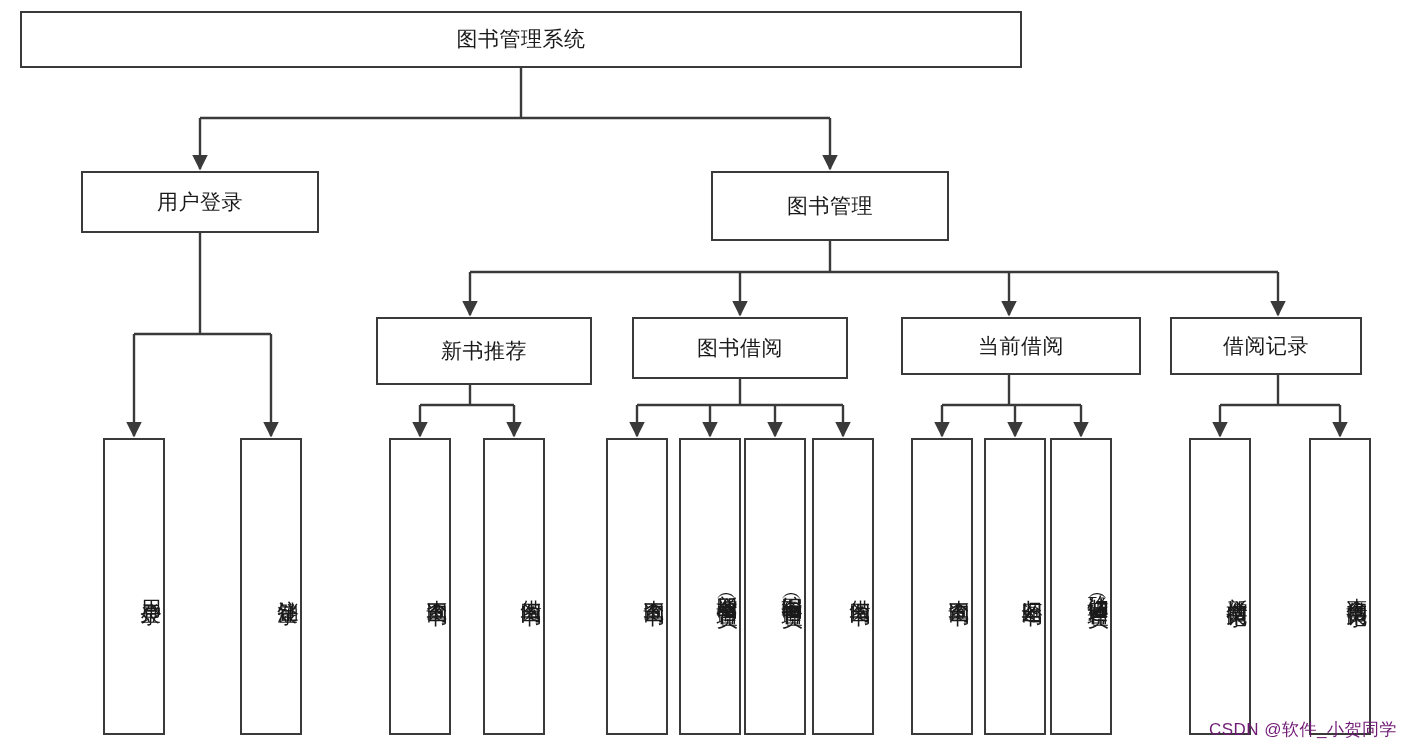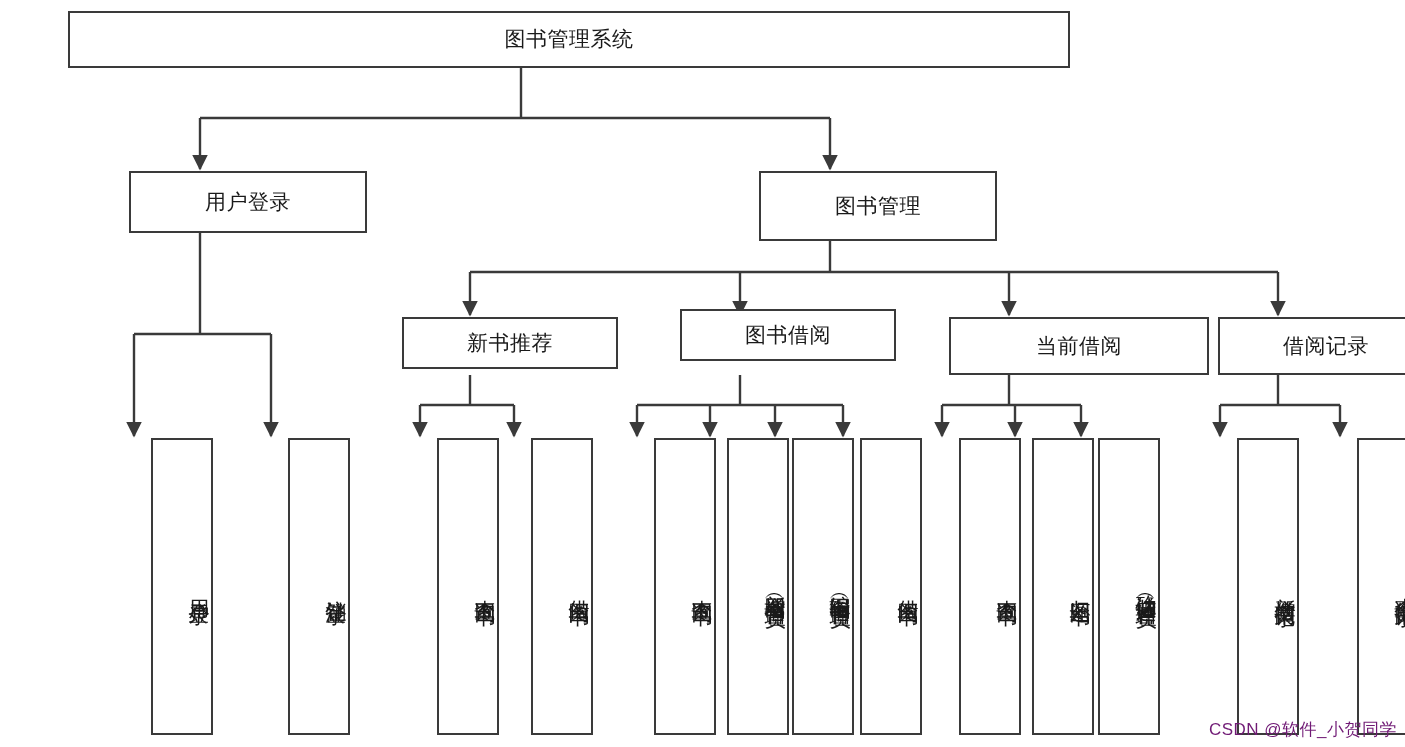--- a/index.html
+++ b/index.html
@@ -30,21 +30,20 @@
     position: absolute;
     box-sizing: border-box;
     border: 2px solid #3a3a3a;
     background: #ffffff;
     color: #1a1a1a;
     display: flex;
     align-items: center;
     justify-content: center;
     text-align: left;
     line-height: 1.18;
-    margin-left: 48px;
   }
   .node.h {
     font-size: 21px;
     letter-spacing: 0.5px;
   }
   .node.v {
     font-size: 21px;
     writing-mode: vertical-rl;
     text-orientation: upright;
     letter-spacing: 2px;
@@ -125,33 +124,33 @@
     </div>
 
   <div class="node h" style="left: 81px; top: 171px; width: 238px; height: 62px;">
       <span class="txt">用户登录</span>
     </div>
 
   <div class="node h" style="left: 711px; top: 171px; width: 238px; height: 70px;">
       <span class="txt">图书管理</span>
     </div>
 
-  <div class="node h" style="left: 354px; top: 317px; width: 216px; height: 52px;">
+  <div class="node h" style="left: 376px; top: 317px; width: 216px; height: 68px;">
       <span class="txt">新书推荐</span>
     </div>
 
-  <div class="node h" style="left: 632px; top: 309px; width: 216px; height: 52px;">
+  <div class="node h" style="left: 632px; top: 317px; width: 216px; height: 62px;">
       <span class="txt">图书借阅</span>
     </div>
 
-  <div class="node h" style="left: 901px; top: 317px; width: 260px; height: 58px;">
+  <div class="node h" style="left: 901px; top: 317px; width: 240px; height: 58px;">
       <span class="txt">当前借阅</span>
     </div>
 
-  <div class="node h" style="left: 1170px; top: 317px; width: 216px; height: 58px;">
+  <div class="node h" style="left: 1170px; top: 317px; width: 192px; height: 58px;">
       <span class="txt">借阅记录</span>
     </div>
 
   <div class="node v" style="left: 103px; top: 438px; width: 62px; height: 297px;">
       <span class="txt">用户登录</span>
     </div>
 
   <div class="node v" style="left: 240px; top: 438px; width: 62px; height: 297px;">
       <span class="txt">注销登录</span>
     </div>

